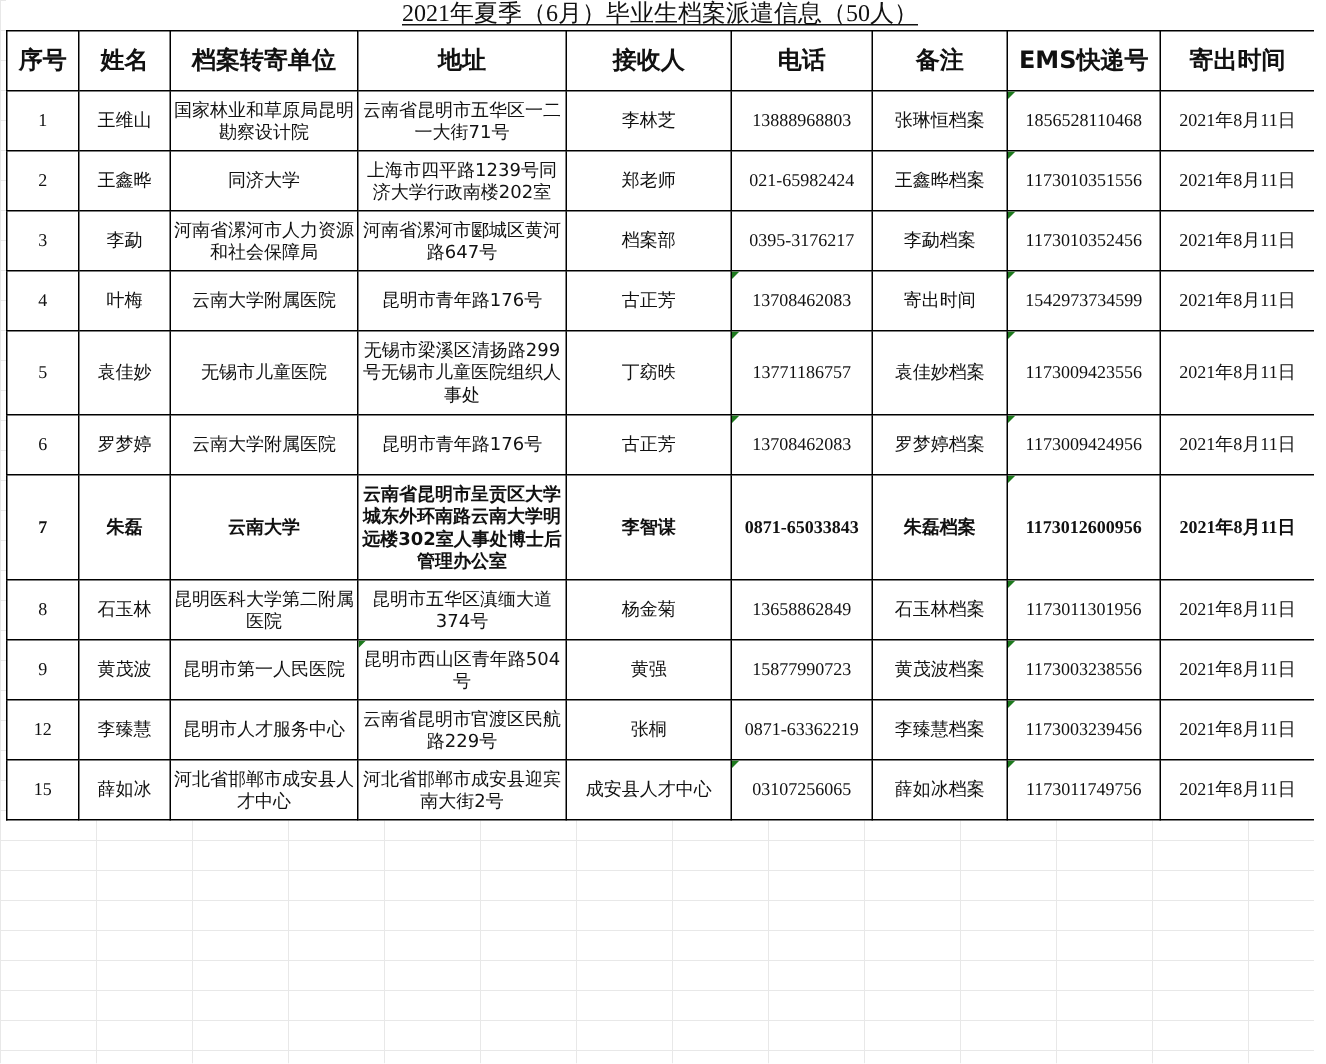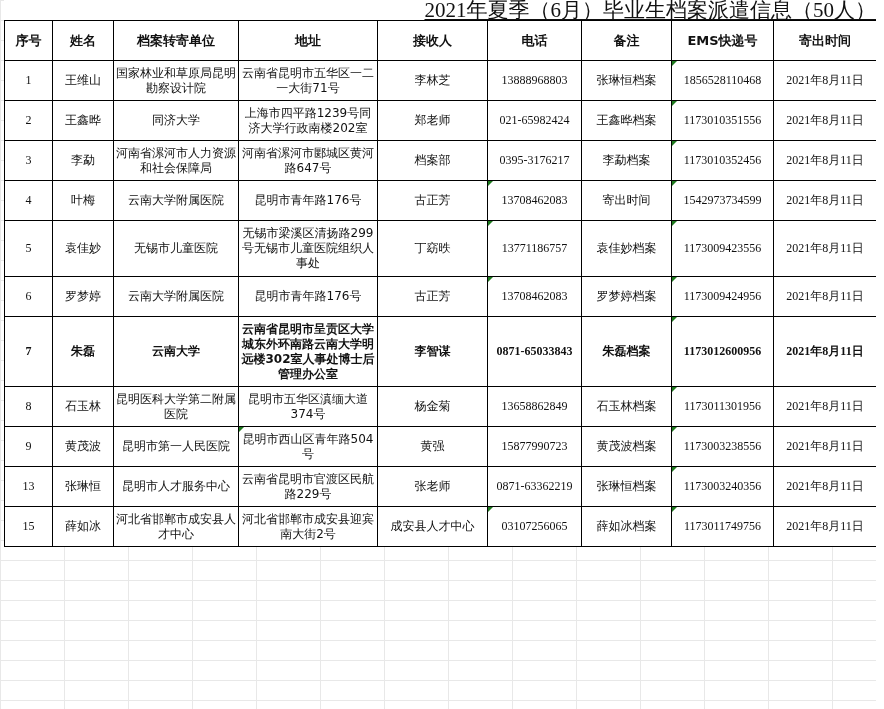--- a/index.html
+++ b/index.html
@@ -4,28 +4,28 @@
 <style>
   html, body { margin: 0; padding: 0; background: #ffffff; }
   body { width: 884px; height: 709px; overflow: hidden; position: relative;
          font-family: "DejaVu Sans", "Liberation Sans", sans-serif; color: #111; }
   .gridbg { position: absolute; left: 0; top: 0; width: 884px; height: 709px;
             background-image:
               linear-gradient(to right, #d9d9d9 1px, transparent 1px),
               linear-gradient(to bottom, #d9d9d9 1px, transparent 1px);
             background-size: 64px 20px; opacity: 0.6; }
   .title { position: absolute; left: 4px; top: 0; width: 872px; height: 20px;
-           text-align: right; font-size: 21px; line-height: 20px;
+           text-align: center; font-size: 16px; line-height: 20px;
            text-decoration: underline; text-underline-offset: 2px; background: #fff;
            font-family: "Liberation Serif", "DejaVu Serif", serif; }
   table.sheet { position: absolute; left: 4px; top: 20px; border-collapse: collapse;
                 table-layout: fixed; background: #fff; }
   table.sheet th, table.sheet td { border: 1px solid #000; padding: 0 2px;
                 text-align: center; vertical-align: middle; overflow: hidden; position: relative; }
-  table.sheet th { height: 39px; font-size: 13px; font-weight: bold;
+  table.sheet th { height: 39px; font-size: 16px; font-weight: bold;
                    font-family: "DejaVu Sans", sans-serif; }
   table.sheet td { font-size: 12px; line-height: 15px; }
   td.num { font-family: "Liberation Serif", "DejaVu Serif", serif; font-size: 12.5px; }
   td.flag::before { content: ""; position: absolute; left: 0; top: 0; width: 0; height: 0;
                     border-top: 5px solid #1e7a1e; border-right: 5px solid transparent; }
   .r40 td { height: 39px; }
   .r56 td { height: 55px; }
   .r70 td { height: 69px; font-weight: bold; }
   .rightedge { position: absolute; left: 876px; top: 0; width: 8px; height: 709px; background:#fff; }
 </style>
@@ -154,28 +154,28 @@
       <td>黄茂波</td>
       <td>昆明市第一人民医院</td>
       <td class="flag">昆明市西山区青年路504号</td>
       <td>黄强</td>
       <td class="num">15877990723</td>
       <td>黄茂波档案</td>
       <td class="num flag">1173003238556</td>
       <td class="num">2021年8月11日</td>
     </tr>
     <tr class="r40">
-      <td class="num">13</td>
-      <td>张琳恒</td>
+      <td class="num">12</td>
+      <td>李臻慧</td>
       <td>昆明市人才服务中心</td>
       <td>云南省昆明市官渡区民航路229号</td>
-      <td>张老师</td>
+      <td>张桐</td>
       <td class="num">0871-63362219</td>
-      <td>张琳恒档案</td>
-      <td class="num flag">1173003240356</td>
+      <td>李臻慧档案</td>
+      <td class="num flag">1173003239456</td>
       <td class="num">2021年8月11日</td>
     </tr>
     <tr class="r40">
       <td class="num">15</td>
       <td>薛如冰</td>
       <td>河北省邯郸市成安县人才中心</td>
       <td>河北省邯郸市成安县迎宾南大街2号</td>
       <td>成安县人才中心</td>
       <td class="num flag">03107256065</td>
       <td>薛如冰档案</td>

